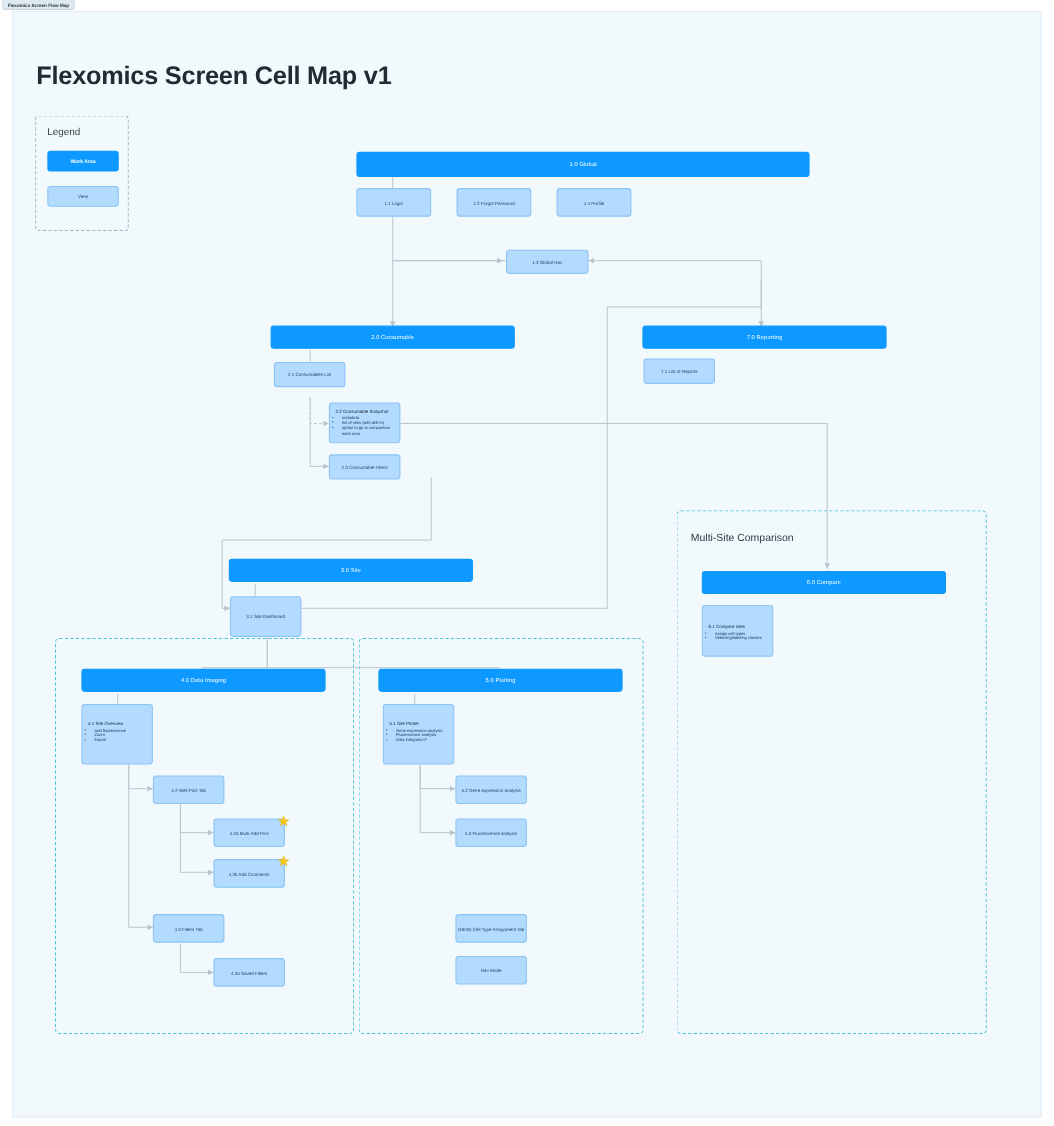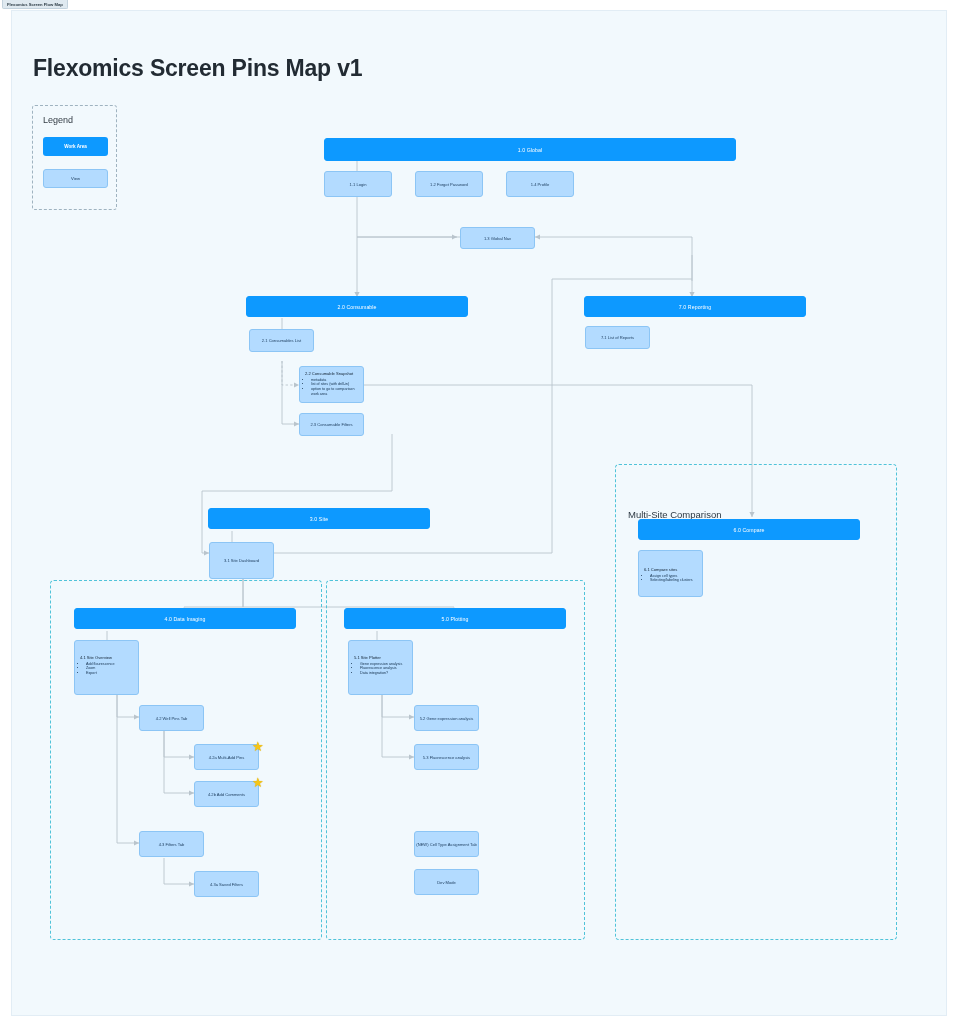--- a/index.html
+++ b/index.html
@@ -129,21 +129,21 @@
 <body>
 
 <div id="tabstrip">
   <div id="tab">
     <span>Flexomics Screen Flow Map</span>
   </div>
 </div>
 
 <div id="canvas">
 
-  <div id="page-title">Flexomics Screen Pins Map v1</div>
+  <div id="page-title">Flexomics Screen Cell Map v1</div>
 
   <div id="legend">
     <div id="legend-title">Legend</div>
     <div class="legend-swatch work">
       <span>Work Area</span>
     </div>
     <div class="legend-swatch view">
       <span>View</span>
     </div>
   </div>
@@ -211,21 +211,21 @@
 
     <path d="M370,684 L370,706 L402,706"></path>
     <polygon points="402,706 397,703.4 397,708.6"></polygon>
 
     <path d="M370,684 L370,746 L402,746"></path>
     <polygon points="402,746 397,743.4 397,748.6"></polygon>
   </svg>
 
   <div class="group" style="left:603px; top:453px; width:282px; height:476px;">
   </div>
-  <div class="group-title" style="left:616px; top:498px;">Multi-Site Comparison</div>
+  <div class="group-title" style="left:616px; top:473px;">Multi-Site Comparison</div>
 
   <div class="group" style="left:38px; top:569px; width:272px; height:360px;"></div>
 
   <div class="group" style="left:314px; top:569px; width:259px; height:360px;"></div>
 
   <div class="node workarea" style="left:312px; top:127px; width:412px; height:23px;">
     <span>1.0 Global</span>
   </div>
 
   <div class="node view" style="left:312px; top:160px; width:68px; height:26px;">

